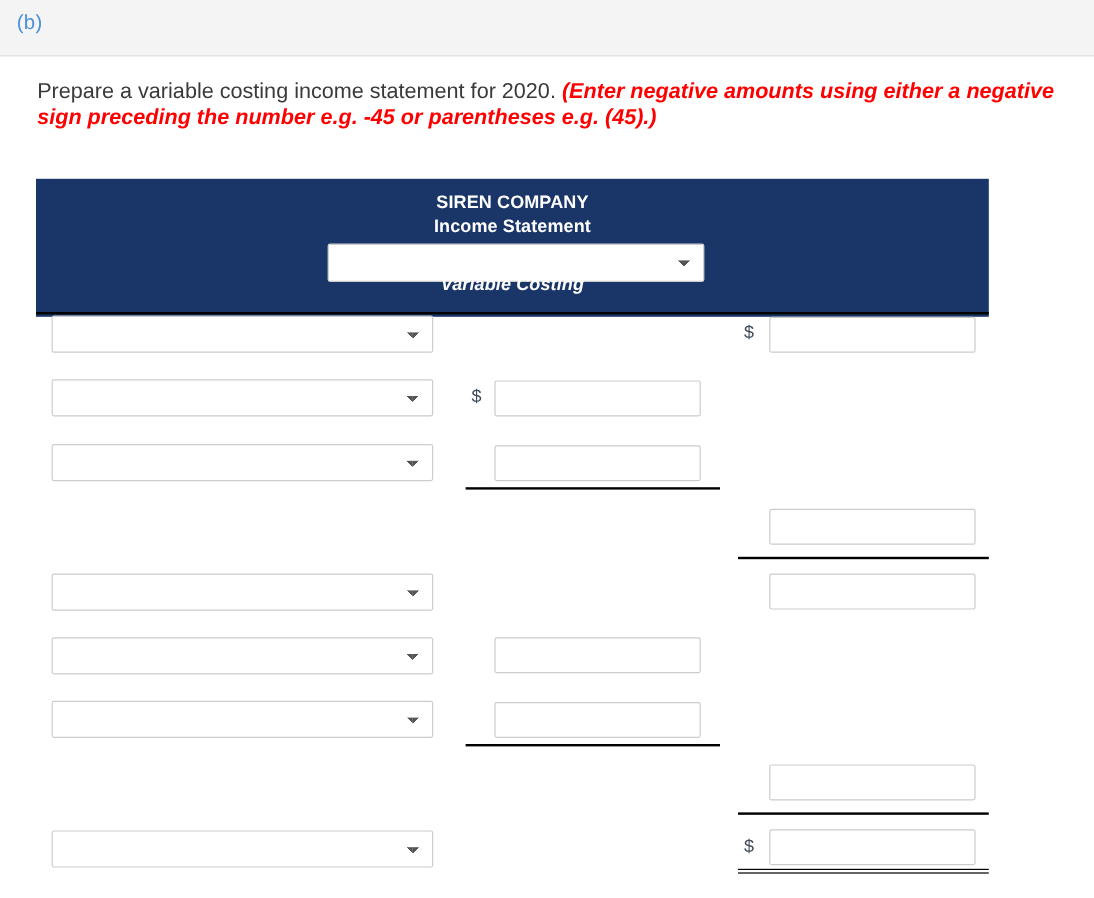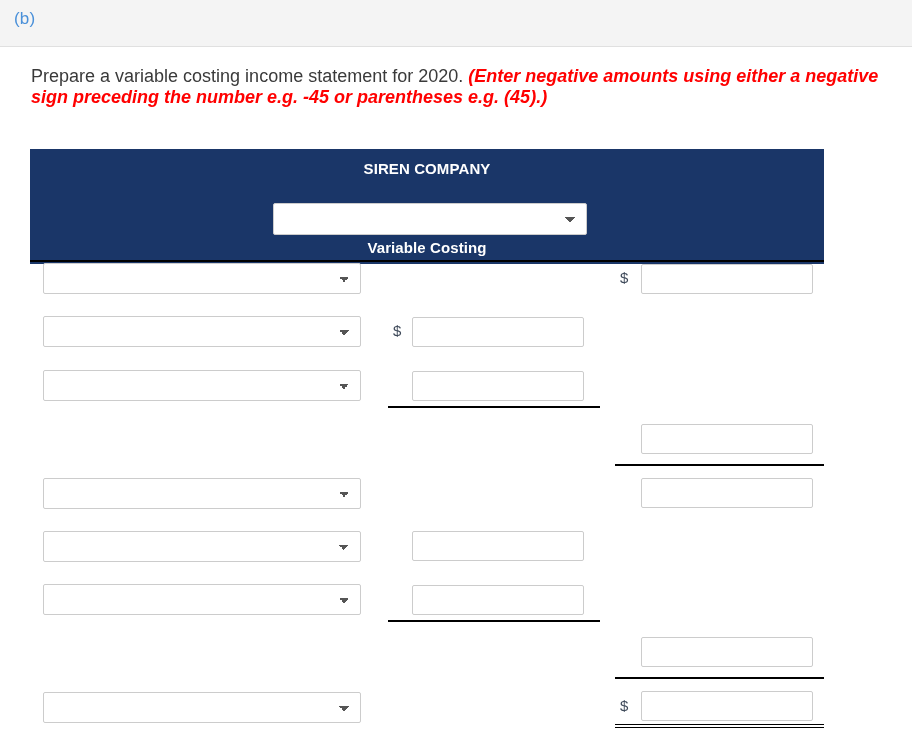--- a/index.html
+++ b/index.html
@@ -60,21 +60,21 @@
     text-align: center;
     margin-top: 16px;
   }
   #stmt-header .hline {
     font-weight: bold;
     font-size: 15px;
     letter-spacing: .1px;
   }
   #co-name { position: absolute; left: 0; top: 11px; width: 794px; }
   #stmt-title { position: absolute; left: 0; top: 31px; width: 794px; }
-  #basis-line { position: absolute; left: 0; top: 90px; width: 794px; }
+  #basis-line { position: absolute; left: 0; top: 80px; width: 794px; font-style: italic; }
   #header-rule {
     position: absolute;
     left: 0; top: 111px;
     width: 794px; height: 2px;
     background: #000000;
   }
   #period-select {
     position: absolute;
     left: 243px; top: 54px;
     width: 314px; height: 32px;
@@ -141,20 +141,21 @@
 </div>
 
 <div id="instructions">
   <span>Prepare a variable costing income statement for 2020. </span><span class="hint">(Enter negative amounts using either a negative sign preceding the number e.g. -45 or parentheses e.g. (45).)</span>
 </div>
 
 <div id="statement">
 
   <div id="stmt-header">
     <div id="co-name" class="hline">SIREN COMPANY</div>
+    <div id="stmt-title" class="hline">Income Statement</div>
     <select id="period-select" class="acct"></select>
     <div id="basis-line" class="hline">Variable Costing</div>
     <div id="header-rule"></div>
   </div>
 
   <select class="acct col-acct" style="top:130px"></select>
   <div class="dollar" style="left:590px; top:136px">$</div>
   <input class="amt col-right" style="top: 131px;">
 
   <select class="acct col-acct" style="top:183px"></select>

